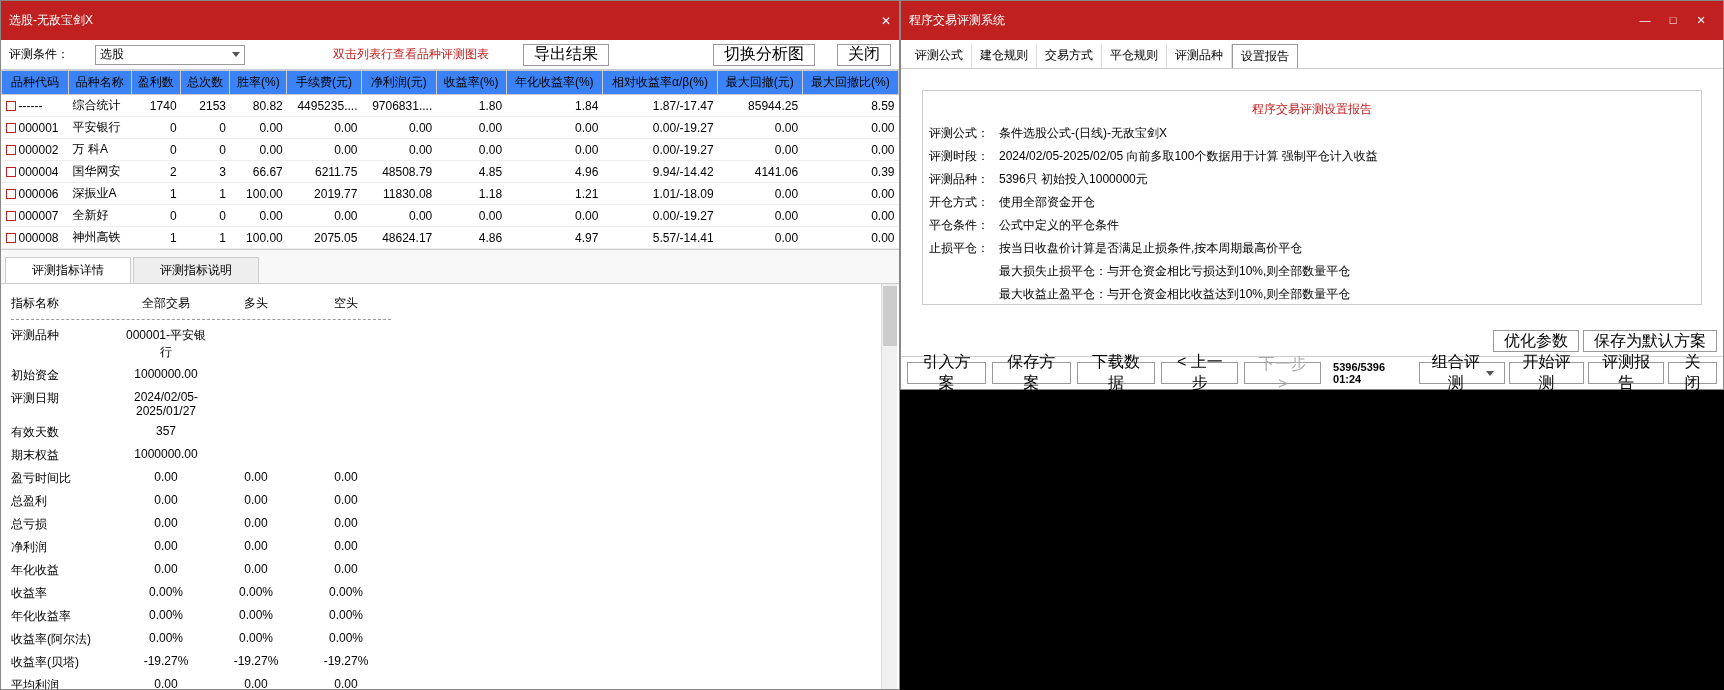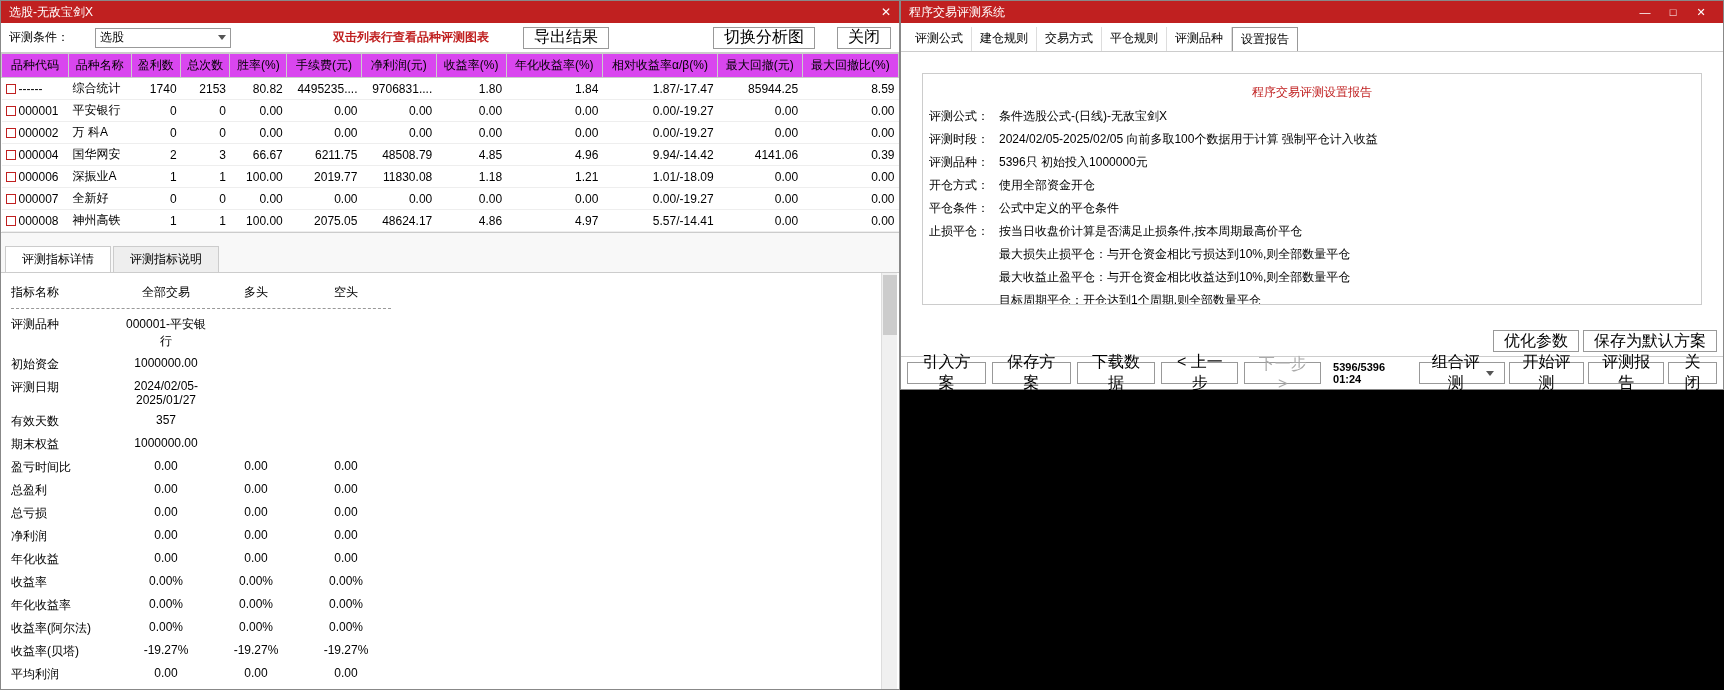--- a/index.html
+++ b/index.html
@@ -24,21 +24,21 @@
       display: flex;
       flex-direction: column;
     }
     .title-bar {
       background: #c02020;
       color: #fff;
       padding: 3px 8px;
       display: flex;
       align-items: center;
       justify-content: space-between;
-      height: 22px;
+      height: 39px;
     }
     .title-bar .ttext { font-size: 12px; }
     .title-controls { display: flex; gap: 0; }
     .title-controls span {
       width: 28px;
       text-align: center;
       cursor: pointer;
       font-size: 11px;
     }
     .top-toolbar {
@@ -46,30 +46,30 @@
       align-items: center;
       padding: 4px 8px;
       border-bottom: 1px solid #ccc;
       height: 30px;
       gap: 22px;
     }
     .sel-label { margin-right: 4px; }
     .combo {
       border: 1px solid #999;
       padding: 2px 4px;
-      width: 136px;
+      width: 150px;
       height: 20px;
       display: flex;
       justify-content: space-between;
       align-items: center;
       background: #fff;
     }
     .hint-text {
       color: #c02020;
-      font-weight: bold;
+      font-weight: normal;
       margin-left: auto;
       margin-right: 12px;
     }
     .btn {
       border: 1px solid #999;
       background: #fff;
       padding: 2px 10px;
       cursor: pointer;
       font-size: 16px;
       height: 22px;
@@ -79,21 +79,21 @@
     .table-container {
       border-bottom: 1px solid #ccc;
       overflow: hidden;
     }
     table.tbl {
       border-collapse: collapse;
       width: 100%;
       font-size: 12px;
     }
     table.tbl th {
-      background: #d946ef;
+      background: #3b82f6;
       border: 1px solid #ccc;
       padding: 3px 4px;
       font-weight: normal;
       text-align: center;
       white-space: nowrap;
     }
     table.tbl td {
       border-bottom: 1px solid #eee;
       padding: 2px 4px;
       text-align: right;
@@ -110,25 +110,25 @@
     }
     .tabs-row {
       display: flex;
       border-bottom: 1px solid #ccc;
       padding: 0 4px;
       background: #f8f8f8;
     }
     .tab {
       border: 1px solid #ccc;
       border-bottom: none;
-      padding: 4px 16px;
+      padding: 4px 26px;
       background: #eee;
       cursor: pointer;
       margin-right: 2px;
-      margin-top: 13px;
+      margin-top: 7px;
     }
     .tab.active { background: #fff; }
     .detail-block {
       padding: 8px 10px;
       overflow-y: auto;
       flex: 1;
       position: relative;
     }
     .detail-block .hdrrow, .detail-block .drow {
       display: flex;

